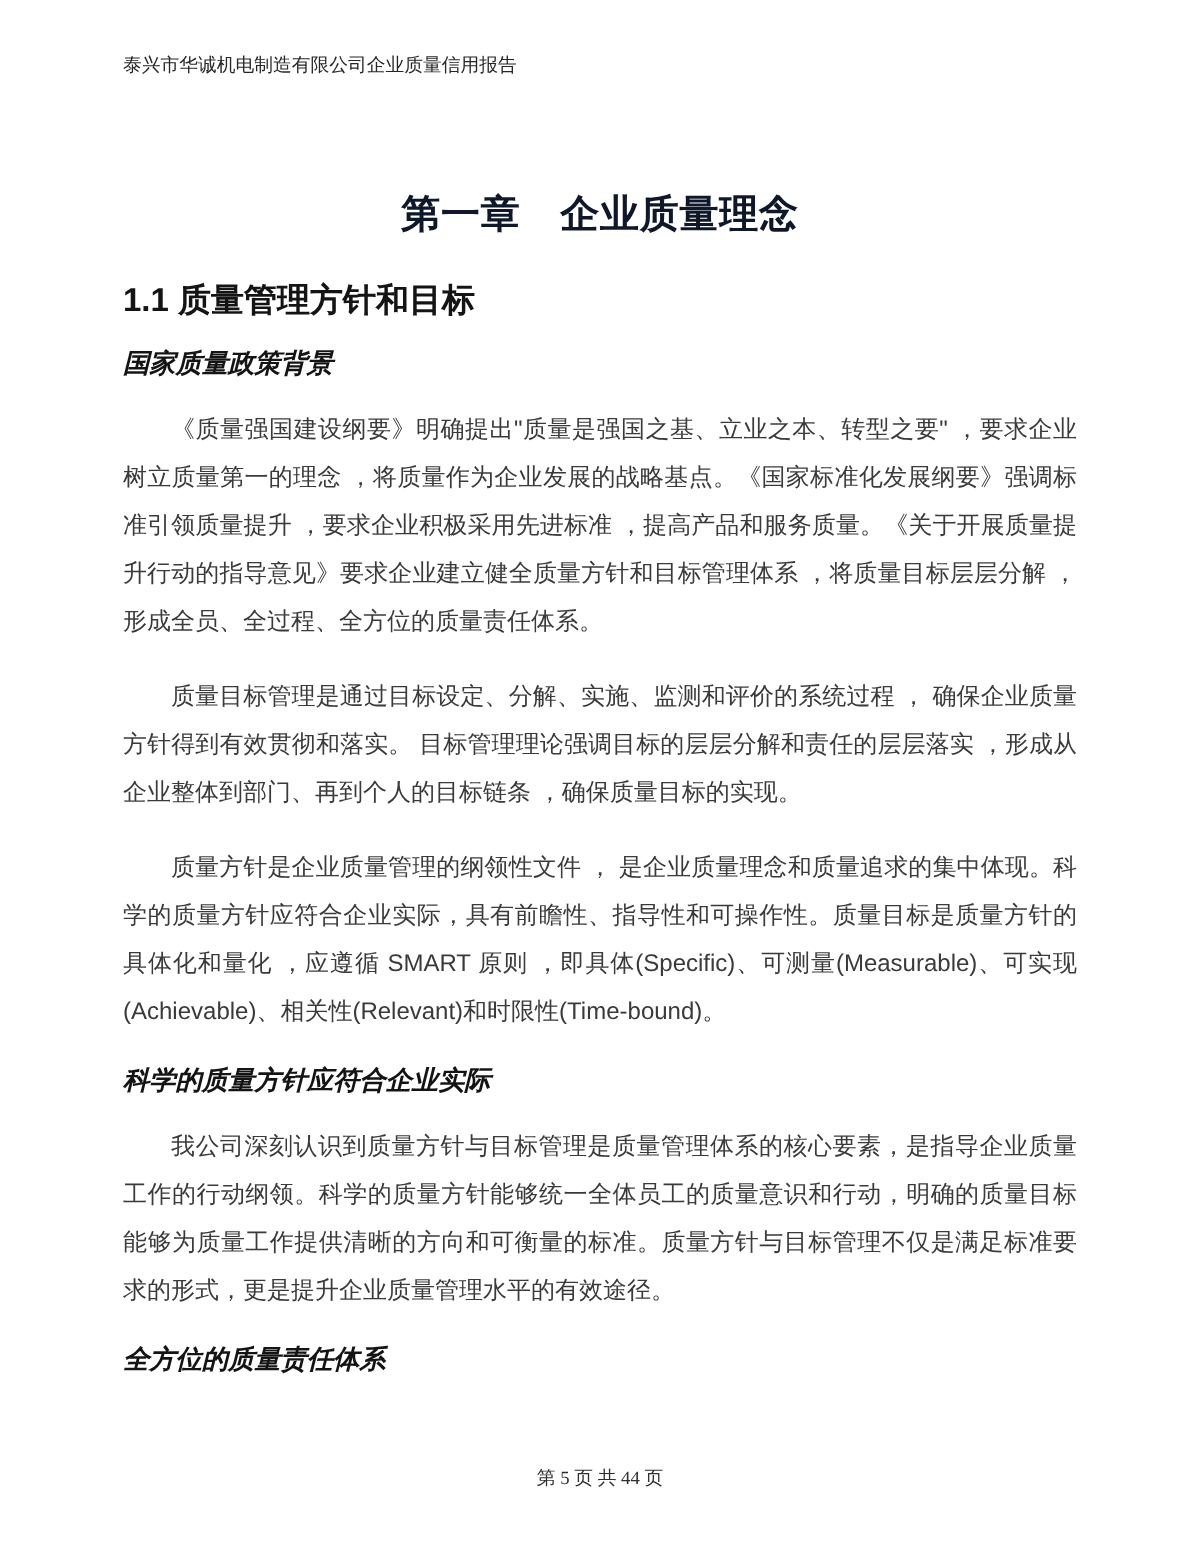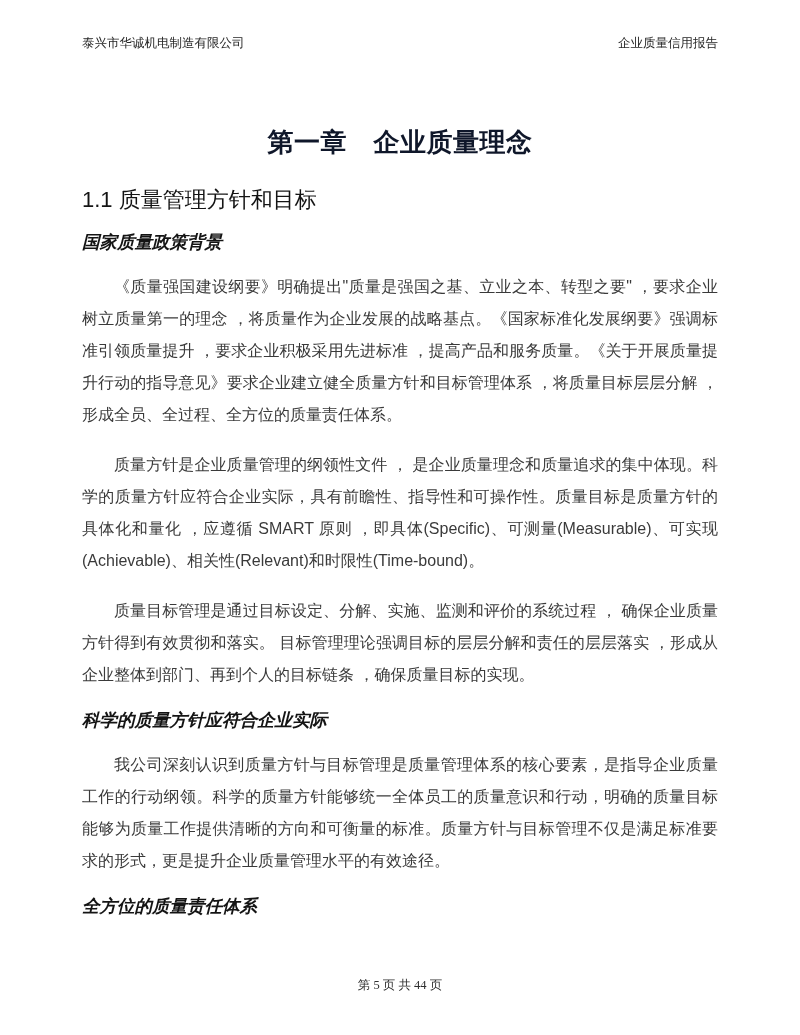--- a/index.html
+++ b/index.html
@@ -9,40 +9,40 @@
     height: 1035px;
     background: #ffffff;
     position: relative;
     padding: 36px 82px 0 82px;
     font-family: "Liberation Sans", "DejaVu Sans", sans-serif;
     color: #3a3a3a;
     overflow: hidden;
   }
   .header {
     display: flex;
-    justify-content: space-between;
+    justify-content: flex-start;
     align-items: baseline;
     font-size: 12.5px;
     line-height: 15px;
     color: #262626;
   }
   .chapter-title {
     margin: 76px 0 0 0;
     text-align: center;
     font-size: 26px;
     line-height: 30px;
     font-weight: bold;
     color: #0f172a;
     letter-spacing: 0.5px;
   }
   .section-title {
     margin: 30px 0 0 0;
     font-size: 22px;
     line-height: 26px;
-    font-weight: normal;
+    font-weight: bold;
     color: #141414;
   }
   .sub-heading {
     margin: 18px 0 0 0;
     font-size: 17.5px;
     line-height: 22px;
     font-weight: bold;
     color: #141414;
     font-style: italic;
   }
@@ -76,22 +76,22 @@
     <span>企业质量信用报告</span>
   </div>
 
   <h1 class="chapter-title">第一章　企业质量理念</h1>
 
   <h2 class="section-title">1.1 质量管理方针和目标</h2>
 
   <h3 class="sub-heading">国家质量政策背景</h3>
   <p class="para">《质量强国建设纲要》明确提出"质量是强国之基、立业之本、转型之要" ，要求企业树立质量第一的理念 ，将质量作为企业发展的战略基点。《国家标准化发展纲要》强调标准引领质量提升 ，要求企业积极采用先进标准 ，提高产品和服务质量。《关于开展质量提升行动的指导意见》要求企业建立健全质量方针和目标管理体系 ，将质量目标层层分解 ，形成全员、全过程、全方位的质量责任体系。</p>
 
+  <p class="para">质量目标管理是通过目标设定、分解、实施、监测和评价的系统过程 ， 确保企业质量方针得到有效贯彻和落实。 目标管理理论强调目标的层层分解和责任的层层落实 ，形成从企业整体到部门、再到个人的目标链条 ，确保质量目标的实现。</p>
   <p class="para">质量方针是企业质量管理的纲领性文件 ， 是企业质量理念和质量追求的集中体现。科学的质量方针应符合企业实际，具有前瞻性、指导性和可操作性。质量目标是质量方针的具体化和量化 ，应遵循 SMART 原则 ，即具体(Specific)、可测量(Measurable)、可实现(Achievable)、相关性(Relevant)和时限性(Time-bound)。</p>
-  <p class="para">质量目标管理是通过目标设定、分解、实施、监测和评价的系统过程 ， 确保企业质量方针得到有效贯彻和落实。 目标管理理论强调目标的层层分解和责任的层层落实 ，形成从企业整体到部门、再到个人的目标链条 ，确保质量目标的实现。</p>
 
   <h3 class="sub-heading">科学的质量方针应符合企业实际</h3>
   <p class="para">我公司深刻认识到质量方针与目标管理是质量管理体系的核心要素，是指导企业质量工作的行动纲领。科学的质量方针能够统一全体员工的质量意识和行动，明确的质量目标能够为质量工作提供清晰的方向和可衡量的标准。质量方针与目标管理不仅是满足标准要求的形式，更是提升企业质量管理水平的有效途径。</p>
 
   <h3 class="sub-heading">全方位的质量责任体系</h3>
 
   <div class="footer">第 5 页 共 44 页</div>
 
 </div>
 

